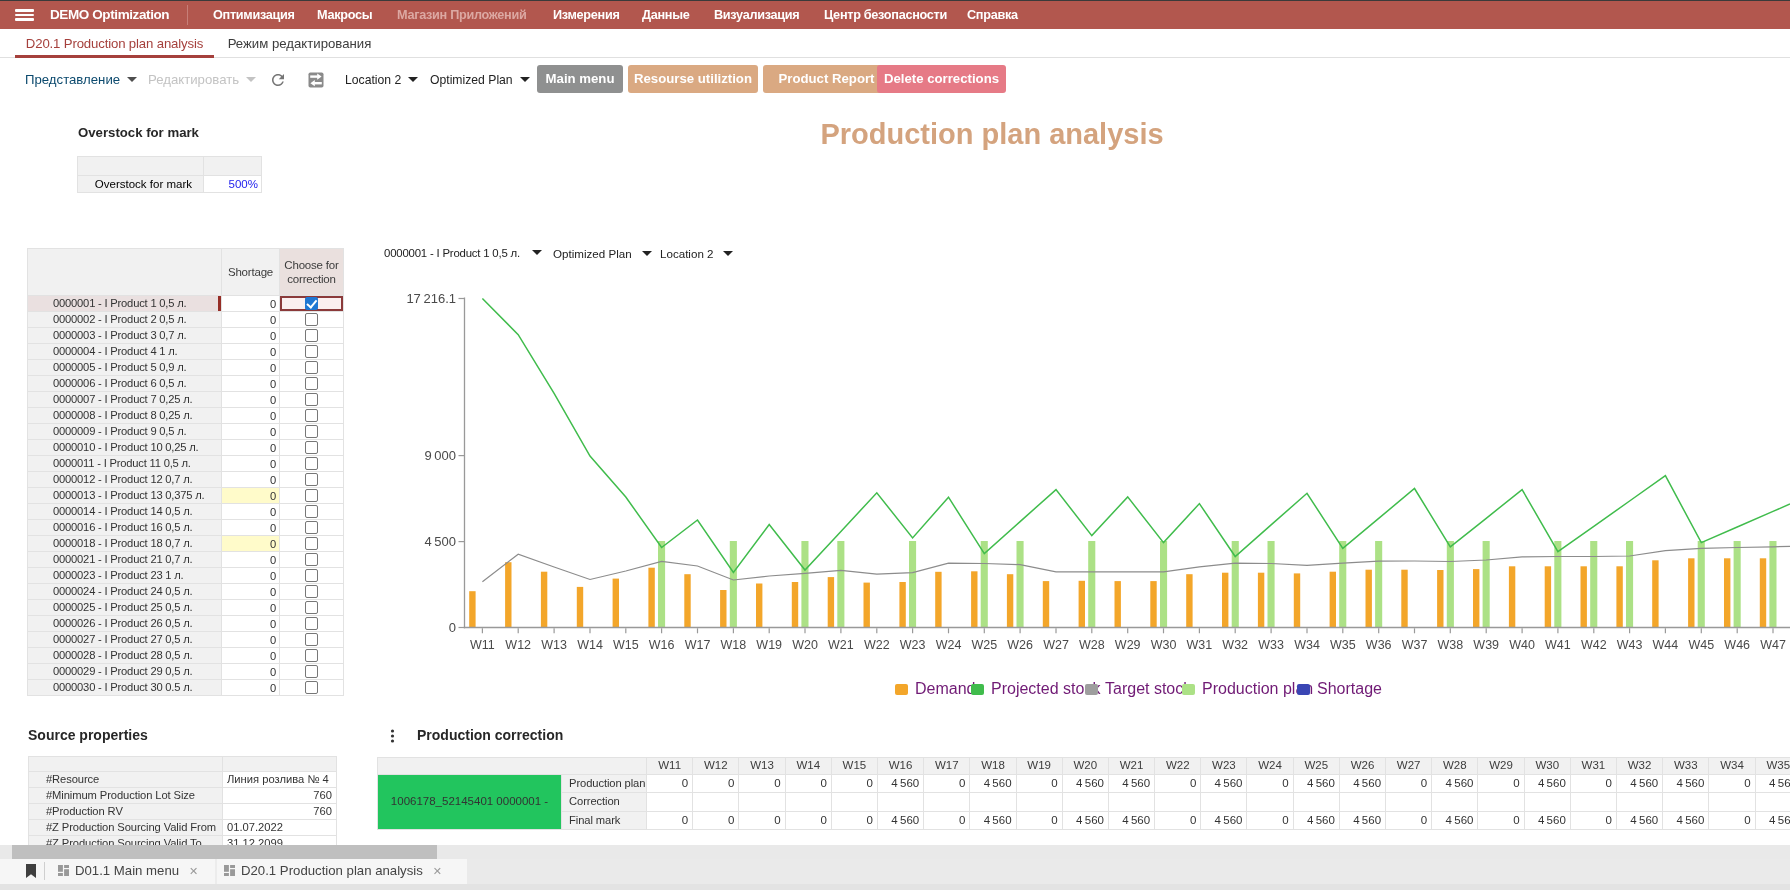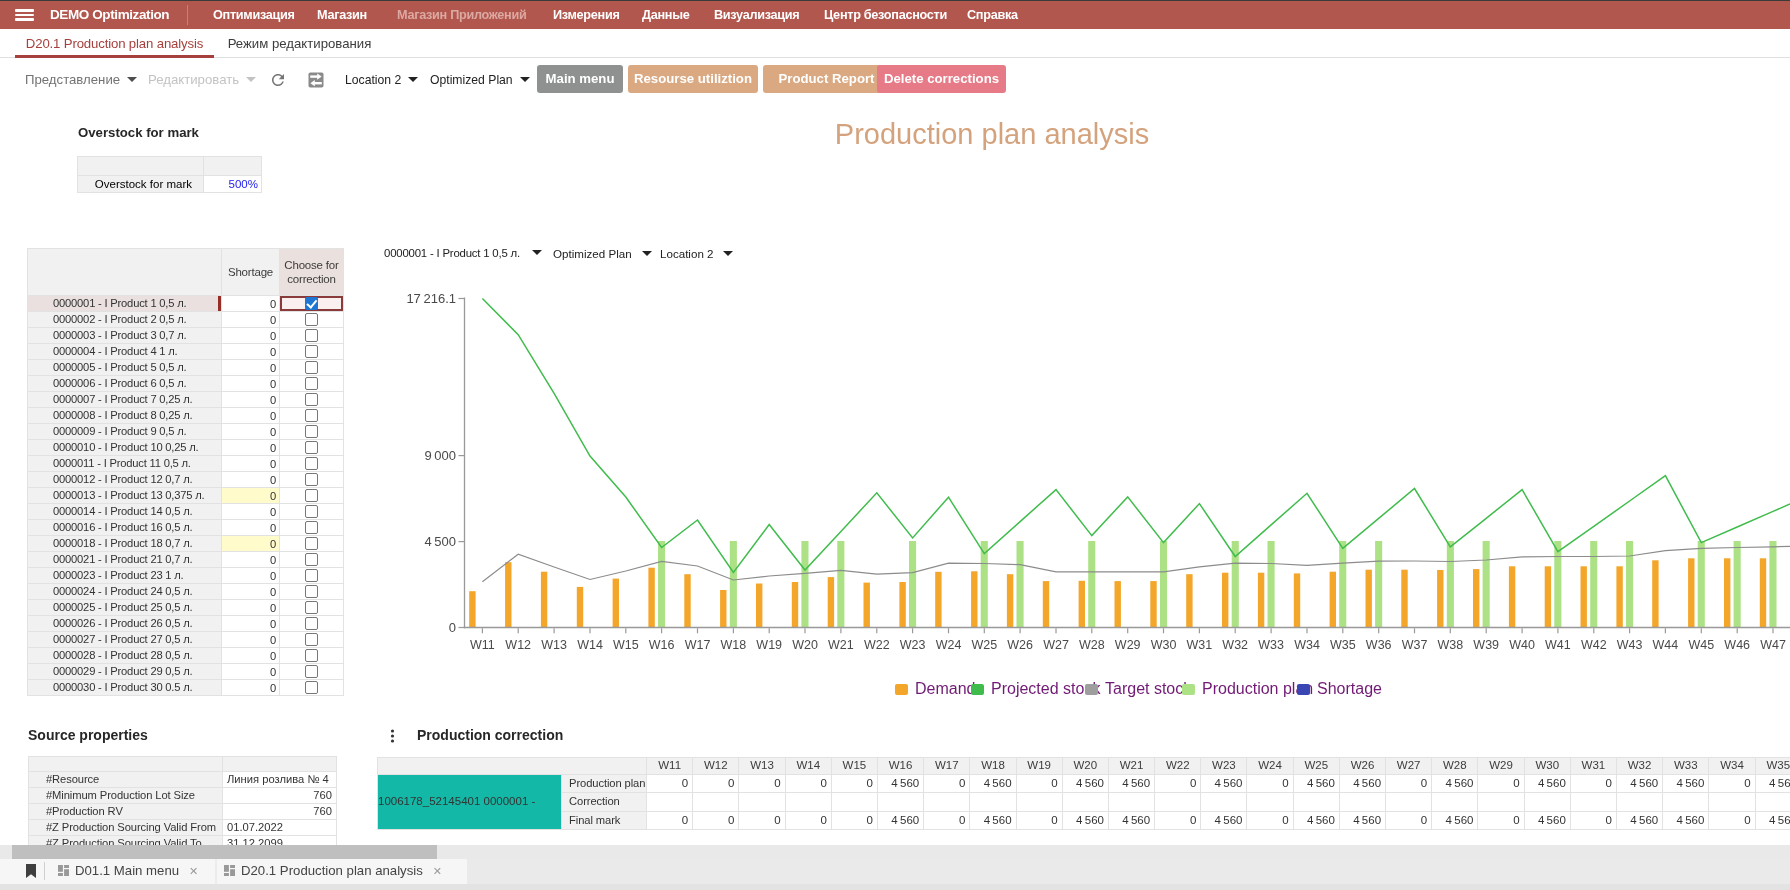--- a/index.html
+++ b/index.html
@@ -9,21 +9,21 @@
 #topbar .menu{position:absolute;top:0;height:28px;line-height:28px;color:#fff;font-weight:bold;font-size:12.7px;letter-spacing:-0.3px;white-space:nowrap}
 #burger{position:absolute;left:15px;top:8px;width:19px;height:13px}
 #burger div{height:2.6px;background:#fff;margin-bottom:2.1px;border-radius:1px}
 #brand{position:absolute;left:50px;top:0;height:28px;line-height:27px;color:#fff;font-weight:bold;font-size:13.5px;letter-spacing:-0.4px}
 #bsep{position:absolute;left:187px;top:4px;height:20px;width:1px;background:#c77f78}
 
 #tabrow{position:absolute;left:0;top:29px;width:1790px;height:29px;background:#fff;border-bottom:1px solid #e0e0e0}
 #tab1{position:absolute;left:15px;top:0;width:199px;height:29px;line-height:29px;text-align:center;color:#a5403c;font-size:13.2px;letter-spacing:-0.15px;border-bottom:3px solid #a5403c}
 #tab2{position:absolute;left:214px;top:0;width:171px;height:29px;line-height:29px;text-align:center;color:#3c3c3c;font-size:13.2px}
 
-.tbtxt{position:absolute;top:66px;height:28px;line-height:28px;font-size:13.2px;color:#737373;white-space:nowrap}
+.tbtxt{position:absolute;top:66px;height:28px;line-height:28px;font-size:13.2px;color:#0c4a6e;white-space:nowrap}
 .caret{display:inline-block;width:0;height:0;border-left:5px solid transparent;border-right:5px solid transparent;border-top:5px solid #4e4e4e;vertical-align:middle;margin-left:7px;margin-top:-2px}
 .caret.dis{border-top-color:#c3c3c3}
 .caret.blk{border-top-color:#222}
 .btn{position:absolute;top:65px;height:28px;line-height:28px;border-radius:3px;color:#fff;font-weight:bold;font-size:13.2px;text-align:center;white-space:nowrap}
 
 .wtitle{position:absolute;font-size:14px;font-weight:bold;color:#272727;white-space:nowrap}
 
 .otab{position:absolute;left:77px;top:156px;border-collapse:collapse;table-layout:fixed}
 .otab td{border:1px solid #e2e2e2;font-size:11.5px;padding:0}
 .otab .r1 td{height:19px;line-height:13px}
@@ -51,21 +51,21 @@
 
 .stab{position:absolute;left:28px;top:756px;width:308px;border-collapse:collapse;table-layout:fixed;font-size:11.2px;color:#333}
 .stab td{border:1px solid #e2e2e2;padding:0 4px;height:15px;line-height:15px;white-space:nowrap;overflow:hidden}
 .stab .shd td{height:15px;background:#f1f1f1}
 .stab .sl{width:194px;background:#f1f1f1;padding-left:17px;letter-spacing:-0.1px}
 .stab .sv{width:114px;text-align:right}
 
 .ctab{position:absolute;left:377px;top:757px;width:1425px;border-collapse:collapse;table-layout:fixed;font-size:11.5px;color:#333}
 .ctab td{border:1px solid #e2e2e2;padding:0;height:17.6px;line-height:17.6px;white-space:nowrap;overflow:hidden}
 .ctab .chd td{height:15.5px;line-height:15.5px;text-align:center;background:#f1f1f1;color:#3c3c3c}
-.ctab .cg{width:184px;background:#14b8a6;}
+.ctab .cg{width:184px;background:#22c55e;text-align:center}
 .ctab .cs{width:85px;background:#f1f1f1;padding-left:7px;font-size:11.2px;letter-spacing:-0.1px}
 .ctab .wh{width:46.2px}
 .ctab .wv{text-align:right;padding-right:4px;background:#fff}
 
 #hscroll{position:absolute;left:0;top:845px;width:1790px;height:14px;background:#e9e9e9}
 #hthumb{position:absolute;left:12px;top:0;width:425px;height:14px;background:#bfbfbf}
 #botbar{position:absolute;left:0;top:859px;width:1790px;height:25px;background:#eaeaea}
 #botbar .tab{position:absolute;top:0;height:17px;background:#f6f6f6;font-size:13.2px;color:#444;line-height:24px;white-space:nowrap;padding-left:7px}
 #botbase{position:absolute;left:0;top:884px;width:1790px;height:6px;background:#e3e3e3}
 .gicon{display:inline-block;width:11px;height:11px;vertical-align:-1px;margin-right:6px}
@@ -74,21 +74,21 @@
 <body>
 <div id="topbar">
   <div id="burger">
       <div></div>
       <div></div>
       <div></div>
     </div>
   <div id="brand">DEMO Optimization</div>
   <div id="bsep"></div>
   <div class="menu" style="left:213px">Оптимизация</div>
-  <div class="menu" style="left:317px">Магазин</div>
+  <div class="menu" style="left:317px">Макросы</div>
   <div class="menu" style="left:397px;color:#dca8a2">Магазин Приложений</div>
   <div class="menu" style="left:553px">Измерения</div>
   <div class="menu" style="left:642px">Данные</div>
   <div class="menu" style="left:714px">Визуализация</div>
   <div class="menu" style="left:824px">Центр безопасности</div>
   <div class="menu" style="left:967px">Справка</div>
 </div>
 <div id="tabrow">
   <div id="tab1">D20.1 Production plan analysis</div>
   <div id="tab2">Режим редактирования</div>
@@ -119,21 +119,21 @@
         <td style="width:126px;background:#f1f1f1"></td>
         <td style="width:58px;background:#f1f1f1"></td>
       </tr>
  <tr class="r2">
         <td style="background:#f1f1f1;text-align:right;padding-right:11px">Overstock for mark</td>
  <td style="background:#fff;text-align:right;padding-right:3px;color:#2222ee">500%</td>
       </tr>
 </tbody>
   </table>
 
-<div class="abs" style="left:820px;top:118px;width:344px;text-align:center;font-size:29px;font-weight:normal;color:#d4a37e;white-space:nowrap">Production plan analysis</div>
+<div class="abs" style="left:820px;top:118px;width:344px;text-align:center;font-size:29px;font-weight:bold;color:#d4a37e;white-space:nowrap">Production plan analysis</div>
 
 <table class="ptab">
     <tbody>
       <tr class="hd">
         <td class="nm"></td>
         <td class="sh">Shortage</td>
         <td class="ch chh">Choose for<br>correction</td>
       </tr>
       <tr>
         <td class="nm sel">0000001 - I Product 1 0,5 л.<span class="bar"></span></td>
@@ -149,21 +149,21 @@
         <td class="nm">0000003 - I Product 3 0,7 л.</td>
         <td class="sh v">0</td>
         <td class="ch"><span class="cbx"></span></td>
       </tr>
       <tr>
         <td class="nm">0000004 - I Product 4 1 л.</td>
         <td class="sh v">0</td>
         <td class="ch"><span class="cbx"></span></td>
       </tr>
       <tr>
-        <td class="nm">0000005 - I Product 5 0,5 л.</td>
+        <td class="nm">0000005 - I Product 5 0,9 л.</td>
         <td class="sh v">0</td>
         <td class="ch"><span class="cbx"></span></td>
       </tr>
       <tr>
         <td class="nm">0000006 - I Product 6 0,5 л.</td>
         <td class="sh v">0</td>
         <td class="ch"><span class="cbx"></span></td>
       </tr>
       <tr>
         <td class="nm">0000007 - I Product 7 0,25 л.</td>

